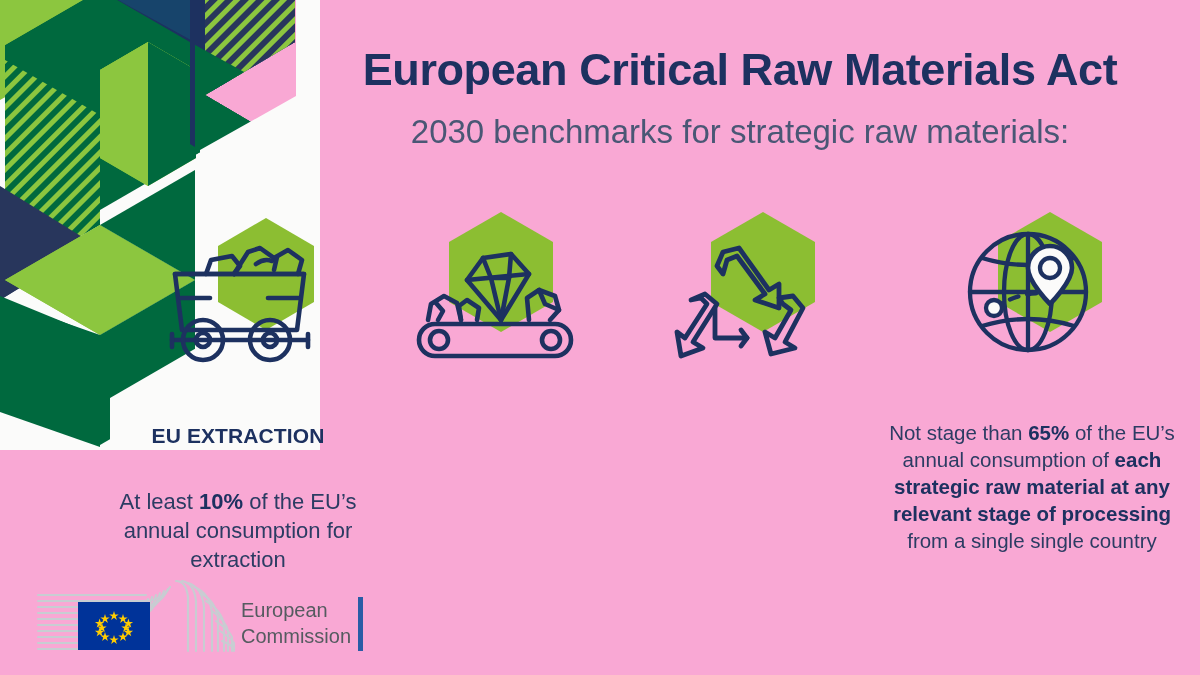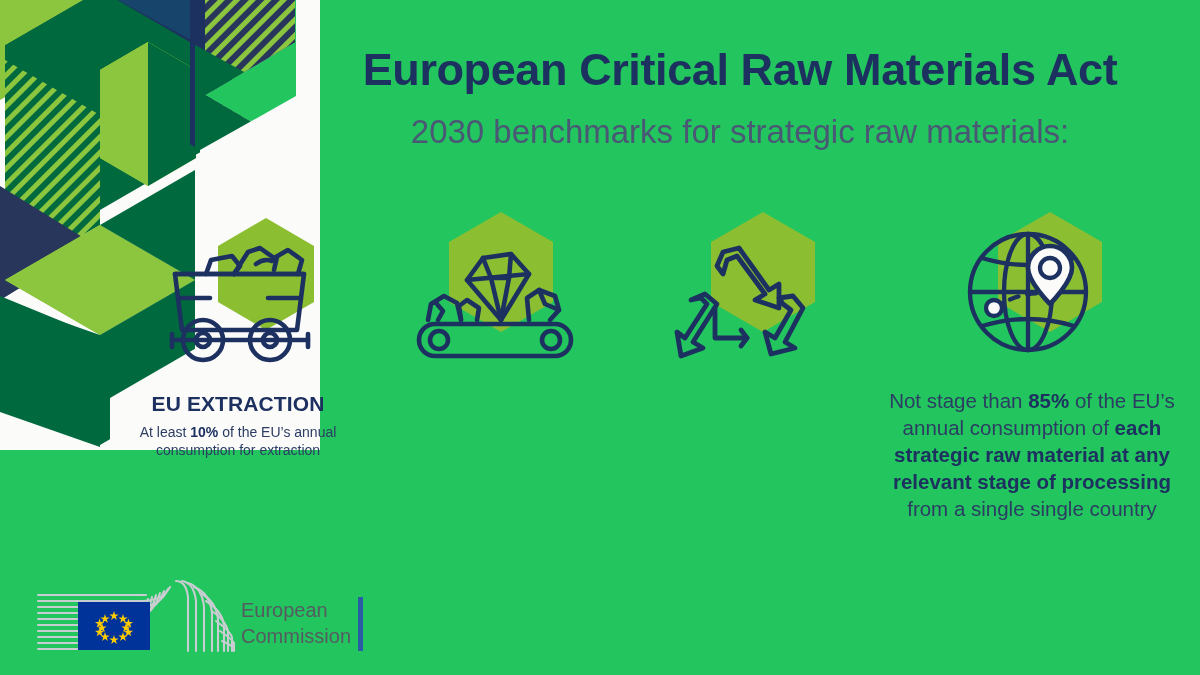--- a/index.html
+++ b/index.html
@@ -12,21 +12,21 @@
     background: #fbfbfa;
     font-family: "Liberation Sans", sans-serif;
     overflow: hidden;
     position: relative;
   }
 
   #poster {
     position: relative;
     width: 1200px;
     height: 675px;
-    background: #22c55e;
+    background: #f9a8d4;
     overflow: hidden;
   }
 
   
   #pattern-art {
     position: absolute;
     left: 0;
     top: 0;
     width: 320px;
     height: 450px;
@@ -66,39 +66,40 @@
     width: 1070px;
     display: flex;
     align-items: flex-start;
     justify-content: space-between;
   }
   .benchmark {
     width: 252px;
     display: flex;
     flex-direction: column;
     align-items: center;
+    gap: 32px;
   }
   .bm-icon-wrap {
     position: relative;
     width: 180px;
     height: 172px;
     display: block;
   }
   .bm-heading {
     margin-top: 12px;
     font-size: 21px;
     font-weight: bold;
     color: #1d3160;
     letter-spacing: 0.1px;
     white-space: nowrap;
     text-align: center;
   }
   .bm-body {
     margin-top: 7px;
-    font-size: 14px;
+    font-size: 22px;
     line-height: 1.32;
     color: #2c3c63;
     text-align: center;
   }
   .bm-body b { font-weight: bold; color: #1d3160; }
 
   #benchmark-4 { width: 300px; }
   #benchmark-4 .bm-body { font-size: 20.5px; }
 
   
@@ -320,21 +321,21 @@
           <g fill="none" stroke="#1d3160" stroke-width="4.3" stroke-linecap="round" stroke-dasharray="9 9">
             <path d="M52,100 Q80,82 106,86"></path>
           </g>
           <circle cx="52" cy="100" r="8" fill="#fbfbfa" stroke="#1d3160" stroke-width="4.3"></circle>
 
           <path d="M108,38 C120,38 130,48 130,60 C130,74 108,96 108,96 C108,96 86,74 86,60 C86,48 96,38 108,38 Z" fill="#fbfbfa" stroke="#1d3160" stroke-width="4.6" stroke-linejoin="round"></path>
           <circle cx="108" cy="60" r="10" fill="none" stroke="#1d3160" stroke-width="4.3"></circle>
         </svg>
       </div>
       <div class="bm-body">
-        <span>Not stage than </span><b>85%</b><span> of the EU’s annual consumption of </span><b>each strategic raw material at any relevant stage of processing</b><span> from a single single country</span>
+        <span>Not stage than </span><b>65%</b><span> of the EU’s annual consumption of </span><b>each strategic raw material at any relevant stage of processing</b><span> from a single single country</span>
       </div>
     </div>
 
   </div>
 
   <svg id="eu-logo" viewBox="0 0 330 80" width="330" height="80">
 
     <g stroke="#c8cdd2" stroke-width="2.1" fill="none" stroke-linecap="round">
       <path d="M2,20 H110"></path>
       <path d="M2,26 H106 Q126,26 134,12"></path>

